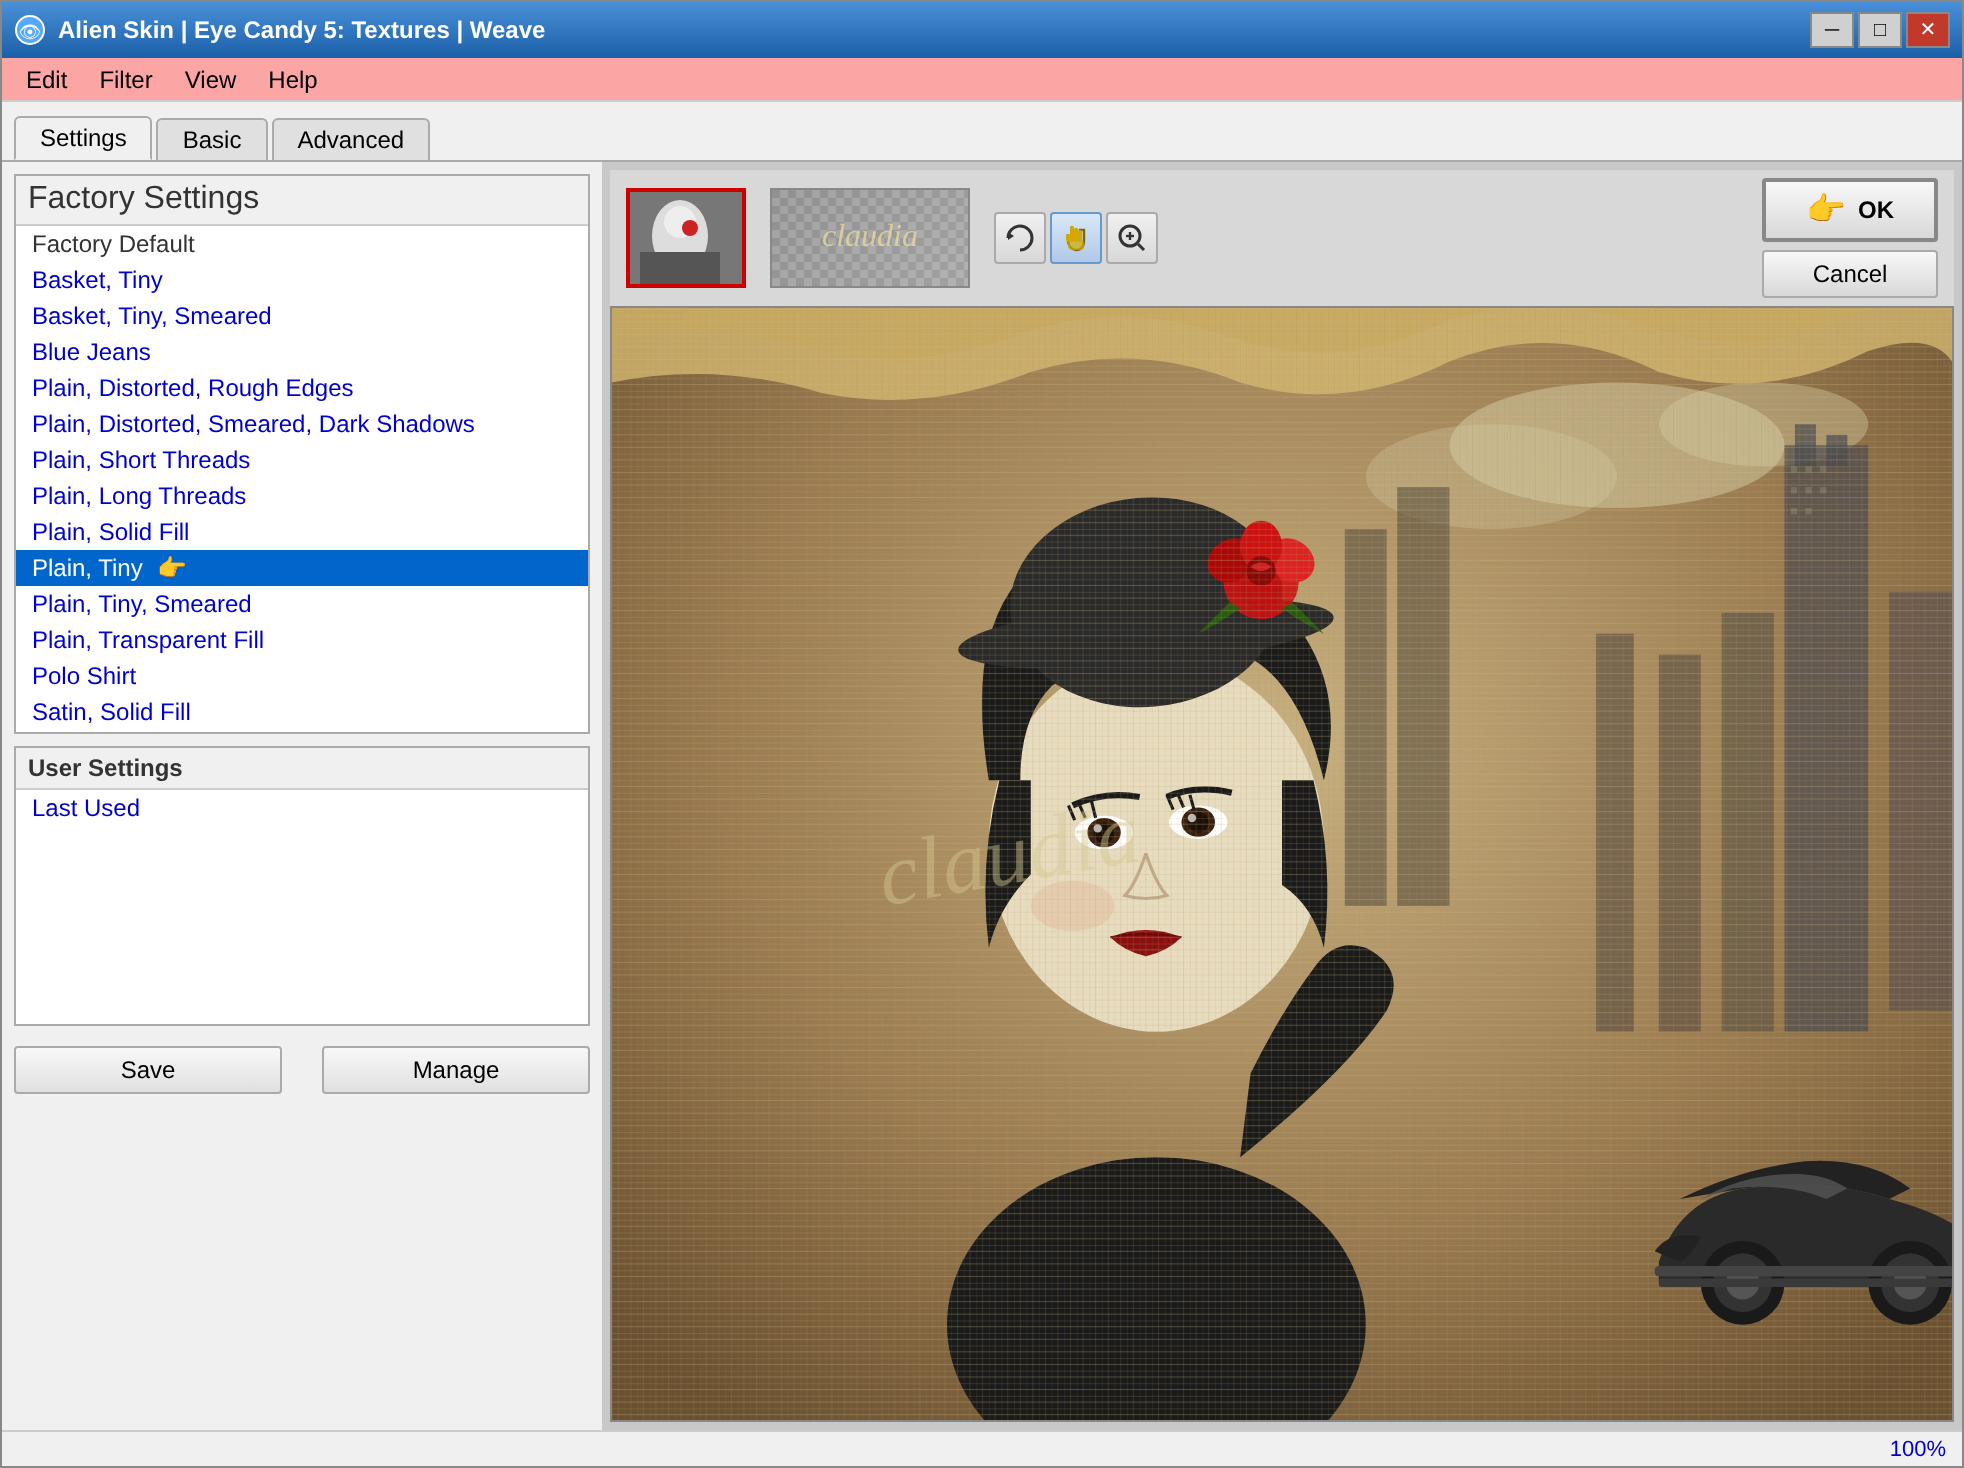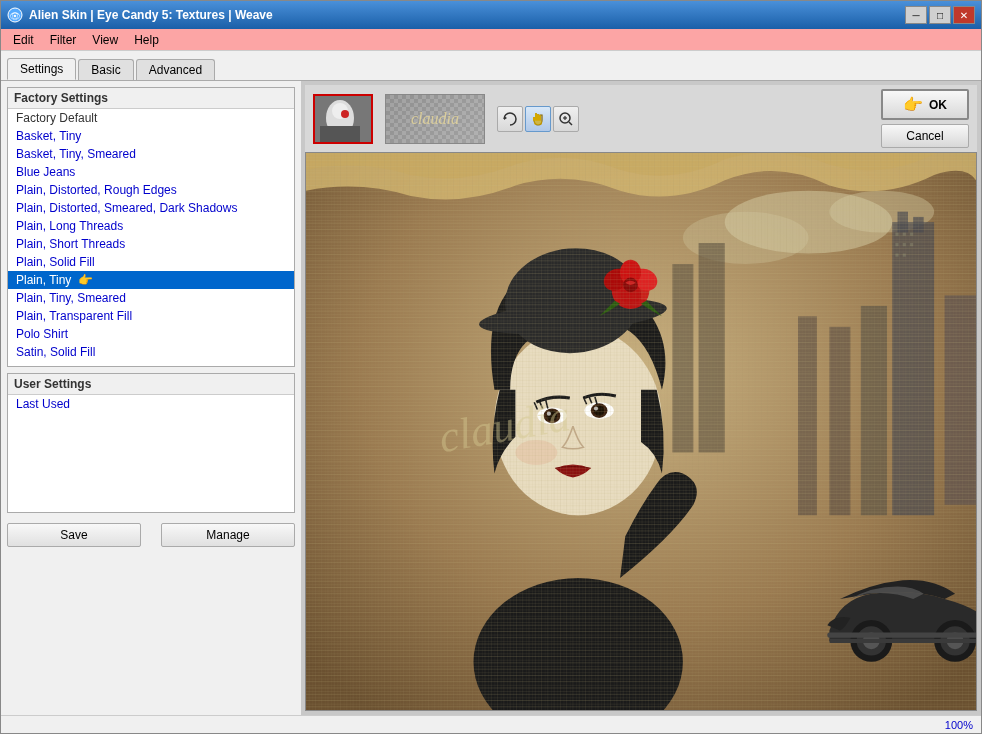--- a/index.html
+++ b/index.html
@@ -117,22 +117,22 @@
       border: 1px solid #aaa;
       flex: 0 0 auto;
       height: 280px;
       display: flex;
       flex-direction: column;
     }
     .settings-group-header {
       background: #f0f0f0;
       border-bottom: 1px solid #ccc;
       padding: 3px 6px;
-      font-size: 12px;
-      font-weight: bold;
+      font-size: 16px;
+      font-weight: normal;
       color: #333;
     }
     .settings-list-container {
       flex: 1;
       overflow-y: auto;
       overflow-x: hidden;
     }
     .settings-list {
       list-style: none;
       padding: 0;
@@ -341,22 +341,22 @@
       <div class="settings-group">
         <div class="settings-group-header">Factory Settings</div>
         <div class="settings-list-container">
           <ul class="settings-list">
             <li style="color:#333">Factory Default</li>
             <li>Basket, Tiny</li>
             <li>Basket, Tiny, Smeared</li>
             <li>Blue Jeans</li>
             <li>Plain, Distorted, Rough Edges</li>
             <li>Plain, Distorted, Smeared, Dark Shadows</li>
+            <li>Plain, Short Threads</li>
             <li>Plain, Long Threads</li>
-            <li>Plain, Short Threads</li>
             <li>Plain, Solid Fill</li>
             <li class="selected">Plain, Tiny <span class="arrow-icon">👉</span></li>
             <li>Plain, Tiny, Smeared</li>
             <li>Plain, Transparent Fill</li>
             <li>Polo Shirt</li>
             <li>Satin, Solid Fill</li>
           </ul>
         </div>
       </div>
 

